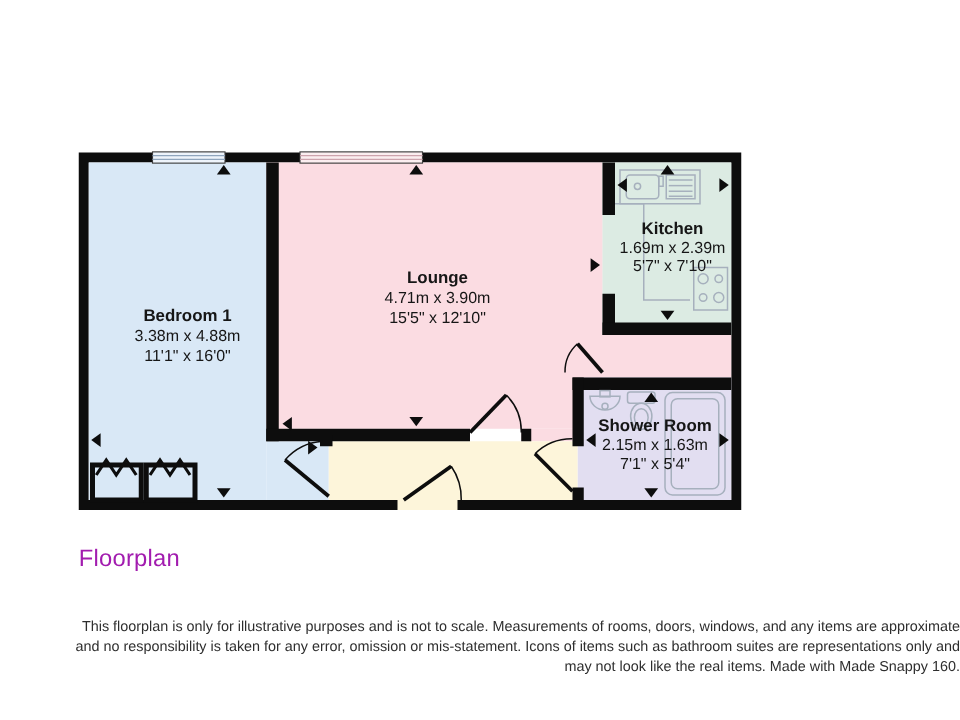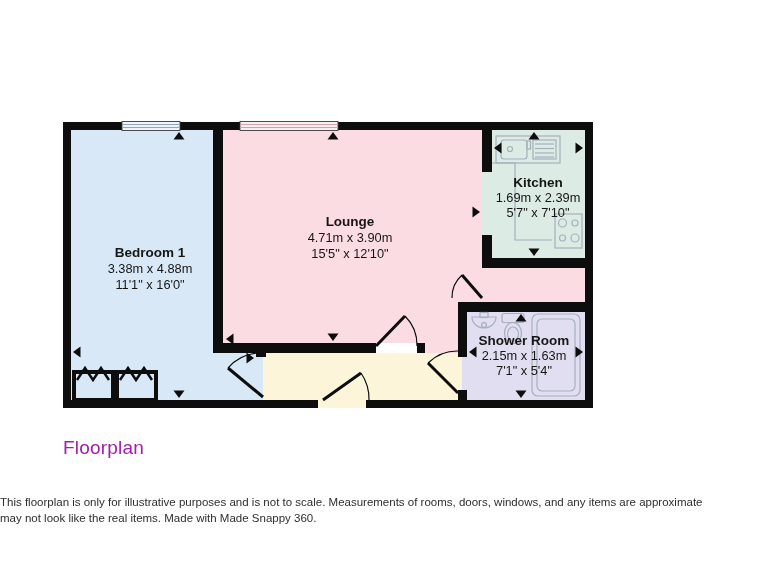--- a/index.html
+++ b/index.html
@@ -8,21 +8,21 @@
     font-family:"Liberation Sans",sans-serif;
   }
   .stage{position:absolute;inset:0;}
   svg{position:absolute;left:0;top:0;}
   .room-name{font-family:"Liberation Sans",sans-serif;font-size:13.5px;font-weight:bold;fill:#161616;}
   .room-dim{font-family:"Liberation Sans",sans-serif;font-size:12.8px;fill:#161616;}
   .caption{
     position:absolute;left:63px;top:437px;font-size:19px;color:#a21caf;letter-spacing:.2px;
   }
   .disclaimer{
-    position:absolute;left:0;right:0;top:494px;text-align:left;
+    position:absolute;left:0;right:0;top:494px;text-align:right;
     font-size:11.5px;line-height:16px;color:#2e2e2e;
   }
   .disclaimer div{white-space:nowrap;}
 </style>
 </head>
 <body>
 
 <div class="stage">
   <svg width="768" height="480" viewBox="0 0 768 480">
 
@@ -182,15 +182,16 @@
       <text x="524" y="345" class="room-name">Shower Room</text>
       <text x="524" y="360" class="room-dim">2.15m x 1.63m</text>
       <text x="524" y="375" class="room-dim">7'1" x 5'4"</text>
     </g>
   </svg>
 
   <div class="caption">Floorplan</div>
 
   <div class="disclaimer">
     <div>This floorplan is only for illustrative purposes and is not to scale. Measurements of rooms, doors, windows, and any items are approximate</div>
-    <div>may not look like the real items. Made with Made Snappy 360.</div>
+    <div>and no responsibility is taken for any error, omission or mis-statement. Icons of items such as bathroom suites are representations only and</div>
+    <div>may not look like the real items. Made with Made Snappy 160.</div>
   </div>
 </div>
 
 </body></html>

